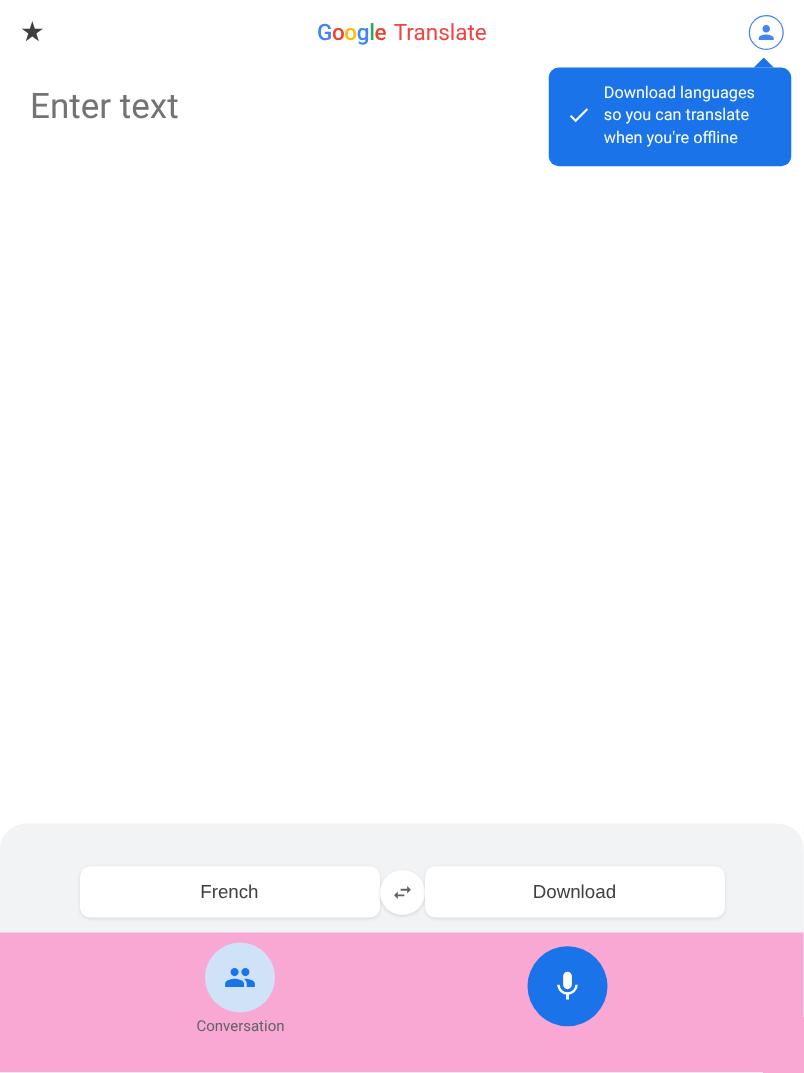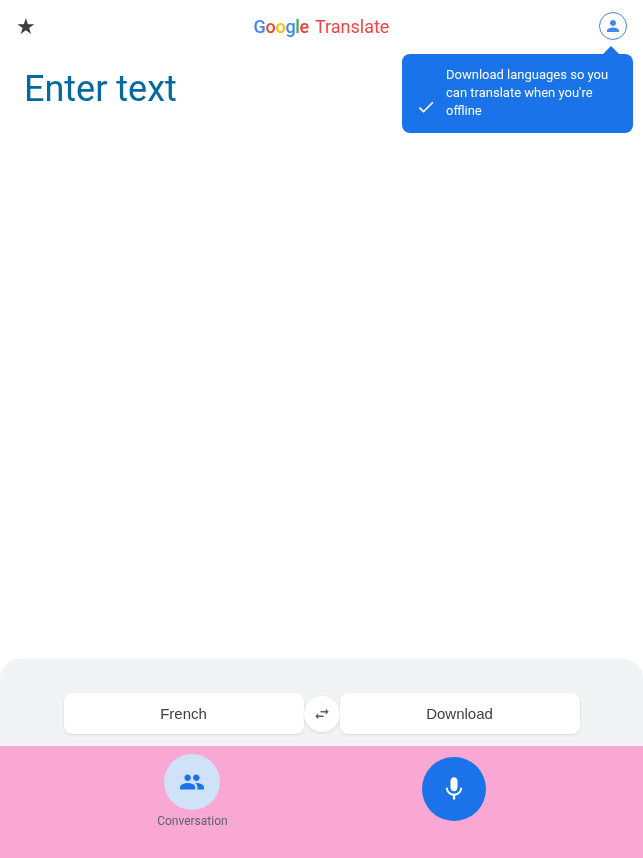--- a/index.html
+++ b/index.html
@@ -89,23 +89,23 @@
 
     
     .tooltip {
       position: absolute;
       top: 54px;
       right: 10px;
       background: #1A73E8;
       color: white;
       border-radius: 8px;
       padding: 12px 14px;
-      width: 231px;
-      display: flex;
-      align-items: flex-end;
+      width: 194px;
+      display: flex;
+      align-items: center;
       gap: 10px;
       z-index: 100;
     }
 
     .tooltip::before {
       content: '';
       position: absolute;
       top: -8px;
       right: 14px;
       width: 0;
@@ -132,22 +132,22 @@
       color: white;
     }
 
     
     .main-content {
       padding: 16px 24px;
       flex: 1;
     }
 
     .enter-text-placeholder {
-      font-size: 36px;
-      color: #0369a1;
+      font-size: 28px;
+      color: #737373;
       font-weight: 400;
       cursor: text;
     }
 
     
     .bottom-area {
       position: absolute;
       bottom: 0;
       left: 0;
       right: 0;

